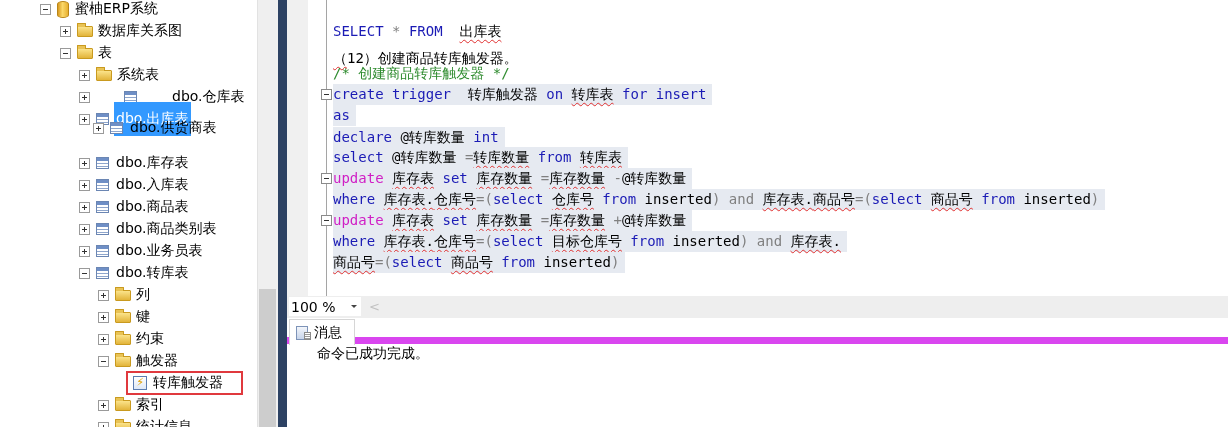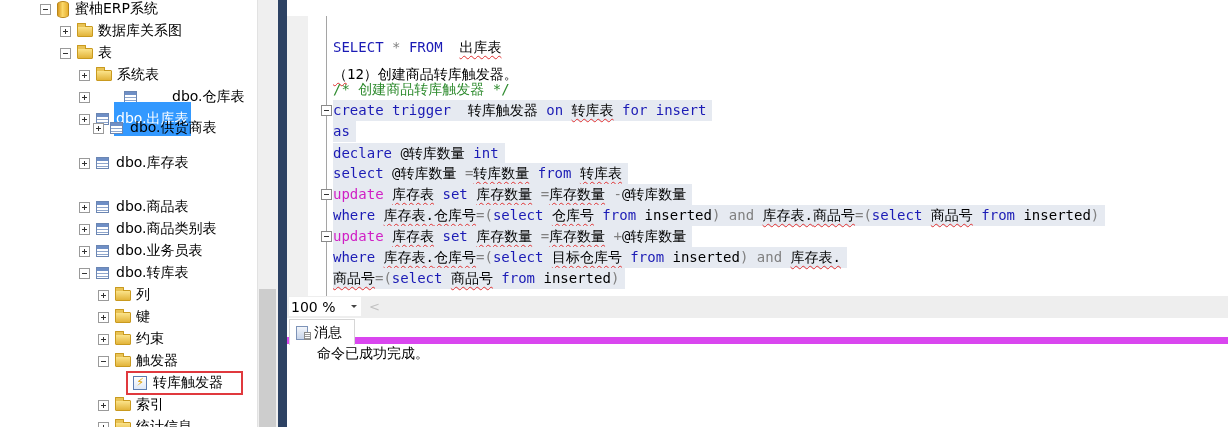--- a/index.html
+++ b/index.html
@@ -23,21 +23,21 @@
   .trigger-icon { width:14px; height:14px; flex:none; margin-right:6px; box-sizing:border-box; border:1px solid #5b7cb0;
                   background:linear-gradient(#ffffff,#dfe8f6); position:relative; color:#e0a100; font-size:11px; line-height:12px; text-align:center; font-weight:bold; }
   .tree-label.selected { background:#3399ff; color:#fff; padding:8px 2px; margin-left:-2px; }
   .red-box { position:absolute; left:126px; top:371px; width:117px; height:24px; border:2px solid #e0393e; box-sizing:border-box; }
   
   #explorer-scroll { position:absolute; left:257px; top:0; width:19px; height:427px; background:#efefef; border-left:1px solid #e2e2e2; box-sizing:border-box; }
   #explorer-scroll-thumb { position:absolute; left:1px; top:289px; width:17px; height:138px; background:#cdcdcd; }
   #splitter { position:absolute; left:276px; top:0; width:11px; height:427px; background:#f0f0f0; }
   #splitter-dark { position:absolute; left:278px; top:0; width:9px; height:427px; background:#2d4263; }
   
-  #editor { position:absolute; left:287px; top:0; width:941px; height:296px; background:#fff; overflow:hidden;margin-top:16px; }
+  #editor { position:absolute; left:287px; top:0; width:941px; height:296px; background:#fff; overflow:hidden; }
   #gutter { position:absolute; left:0; top:0; width:21px; height:296px; background:#f0f0f0; }
   #outline-line { position:absolute; left:39px; top:0; width:1px; height:296px; background:#a5a5a5; }
   .fold-box { position:absolute; left:34px; width:9px; height:9px; border:1px solid #8a8a8a; background:#fff; box-sizing:content-box; }
   .fold-box::before { content:""; position:absolute; left:2px; top:4px; width:5px; height:1px; background:#333; }
   .code-line { position:absolute; left:46px; height:21px; line-height:21px; white-space:pre;
                font-family:"DejaVu Sans Mono", monospace; font-size:14px; color:#000; padding-right:6px; }
   .code-line.hl { background:#e6eaf1; }
   .kw { color:#1b1bb5; }
   .fn { color:#d01fc5; }
   .op { color:#808080; }
@@ -95,20 +95,25 @@
   </div>
   <div class="tree-row" style="left:79px;top:117px;padding-left:14px;">
     <span class="exp-box plus"></span>
     <span class="table-icon"></span>
     <span class="tree-label">dbo.供货商表</span>
   </div>
   <div class="tree-row" style="left:79px;top:152px;">
     <span class="exp-box plus"></span>
     <span class="table-icon"></span>
     <span class="tree-label">dbo.库存表</span>
+  </div>
+  <div class="tree-row" style="left:79px;top:174px;">
+    <span class="exp-box plus"></span>
+    <span class="table-icon"></span>
+    <span class="tree-label">dbo.入库表</span>
   </div>
   <div class="tree-row" style="left:79px;top:196px;">
     <span class="exp-box plus"></span>
     <span class="table-icon"></span>
     <span class="tree-label">dbo.商品表</span>
   </div>
   <div class="tree-row" style="left:79px;top:218px;">
     <span class="exp-box plus"></span>
     <span class="table-icon"></span>
     <span class="tree-label">dbo.商品类别表</span>

